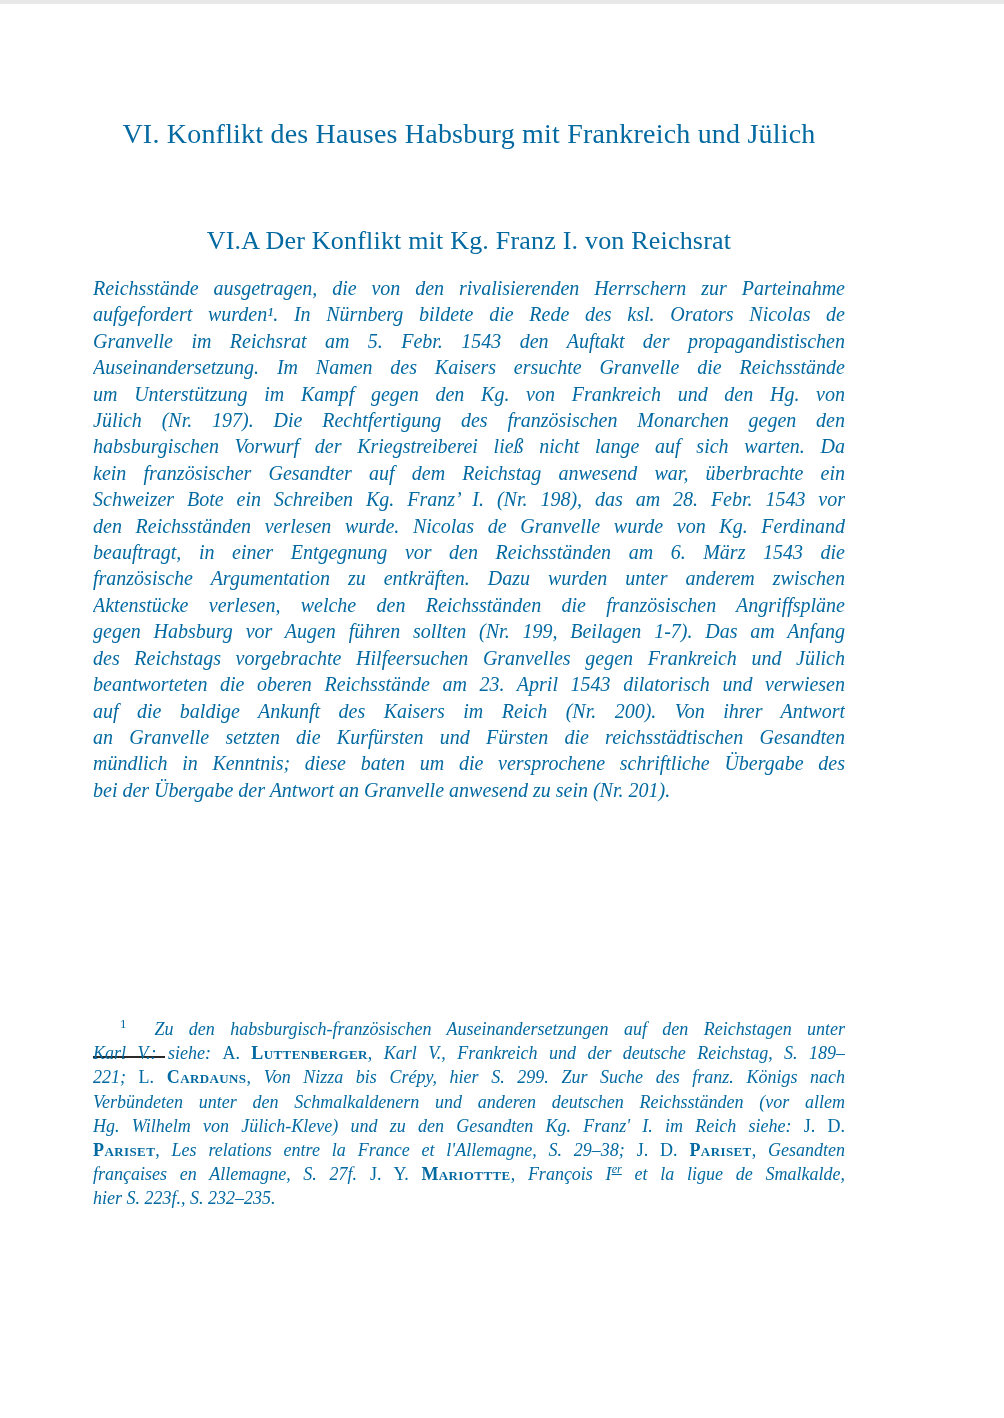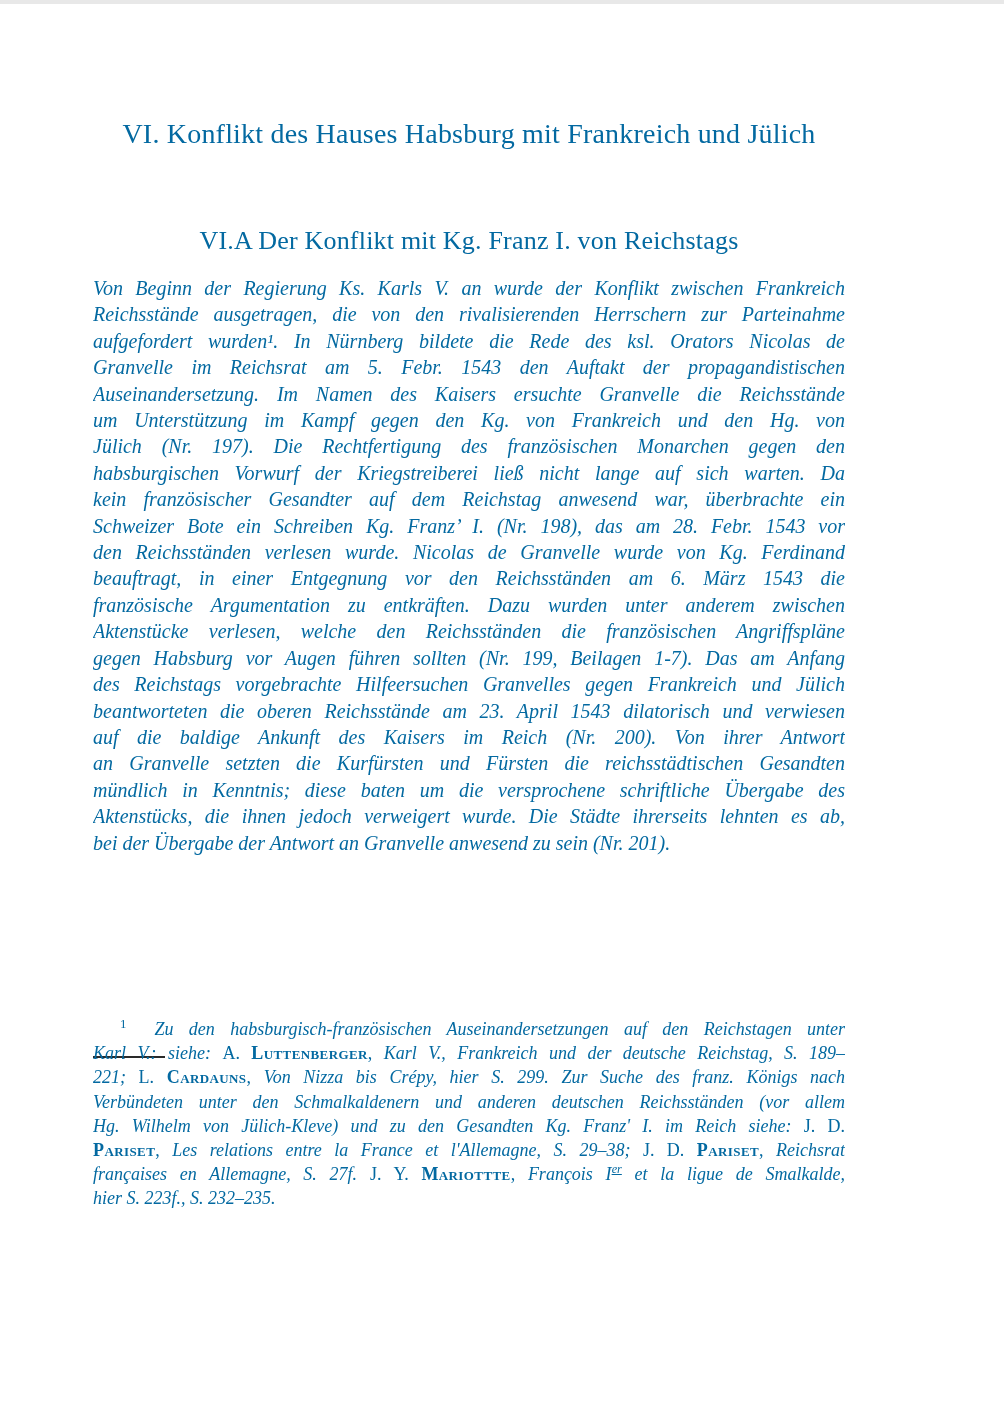--- a/index.html
+++ b/index.html
@@ -72,53 +72,51 @@
   .s-isup { font-style: italic; vertical-align: super; font-size: 0.68em; line-height: 0; text-decoration: underline; }
   .s-mark { font-style: normal; vertical-align: super; font-size: 0.72em; line-height: 0; margin-right: 28px; }
 </style>
 </head>
 <body>
 
 <div class="page">
 
   <h1 class="chapter-heading">VI. Konflikt des Hauses Habsburg mit Frankreich und Jülich</h1>
 
-  <h2 class="section-heading">VI.A Der Konflikt mit Kg. Franz I. von Reichstags</h2>
+  <h2 class="section-heading">VI.A Der Konflikt mit Kg. Franz I. von Reichsrat</h2>
 
   <div class="para">
-      <div class="pline">Von Beginn der Regierung Ks. Karls V. an wurde der Konflikt zwischen Frankreich</div>
       <div class="pline">Reichsstände ausgetragen, die von den rivalisierenden Herrschern zur Parteinahme</div>
       <div class="pline">aufgefordert wurden¹. In Nürnberg bildete die Rede des ksl. Orators Nicolas de</div>
       <div class="pline">Granvelle im Reichsrat am 5. Febr. 1543 den Auftakt der propagandistischen</div>
       <div class="pline">Auseinandersetzung. Im Namen des Kaisers ersuchte Granvelle die Reichsstände</div>
       <div class="pline">um Unterstützung im Kampf gegen den Kg. von Frankreich und den Hg. von</div>
       <div class="pline">Jülich (Nr. 197). Die Rechtfertigung des französischen Monarchen gegen den</div>
       <div class="pline">habsburgischen Vorwurf der Kriegstreiberei ließ nicht lange auf sich warten. Da</div>
       <div class="pline">kein französischer Gesandter auf dem Reichstag anwesend war, überbrachte ein</div>
       <div class="pline">Schweizer Bote ein Schreiben Kg. Franz’ I. (Nr. 198), das am 28. Febr. 1543 vor</div>
       <div class="pline">den Reichsständen verlesen wurde. Nicolas de Granvelle wurde von Kg. Ferdinand</div>
       <div class="pline">beauftragt, in einer Entgegnung vor den Reichsständen am 6. März 1543 die</div>
       <div class="pline">französische Argumentation zu entkräften. Dazu wurden unter anderem zwischen</div>
       <div class="pline">Aktenstücke verlesen, welche den Reichsständen die französischen Angriffspläne</div>
       <div class="pline">gegen Habsburg vor Augen führen sollten (Nr. 199, Beilagen 1-7). Das am Anfang</div>
       <div class="pline">des Reichstags vorgebrachte Hilfeersuchen Granvelles gegen Frankreich und Jülich</div>
       <div class="pline">beantworteten die oberen Reichsstände am 23. April 1543 dilatorisch und verwiesen</div>
       <div class="pline">auf die baldige Ankunft des Kaisers im Reich (Nr. 200). Von ihrer Antwort</div>
       <div class="pline">an Granvelle setzten die Kurfürsten und Fürsten die reichsstädtischen Gesandten</div>
       <div class="pline">mündlich in Kenntnis; diese baten um die versprochene schriftliche Übergabe des</div>
-      <div class="pline">Aktenstücks, die ihnen jedoch verweigert wurde. Die Städte ihrerseits lehnten es ab,</div>
       <div class="pline last">bei der Übergabe der Antwort an Granvelle anwesend zu sein (Nr. 201).</div>
     </div>
 
   <div class="fn-rule"></div>
 
   <div class="footnote">
       <div class="fline"><span class="s-mark">1</span><span class="s-i">Zu den habsburgisch-französischen Auseinandersetzungen auf den Reichstagen unter</span></div>
       <div class="fline"><span class="s-i">Karl V.: siehe: </span><span class="s-r">A. </span><span class="s-sc">Luttenberger</span><span class="s-r">, </span><span class="s-i">Karl V., Frankreich und der deutsche Reichstag, S. 189–</span></div>
       <div class="fline"><span class="s-i">221; </span><span class="s-r">L. </span><span class="s-sc">Cardauns</span><span class="s-r">, </span><span class="s-i">Von Nizza bis Crépy, hier S. 299. Zur Suche des franz. Königs nach</span></div>
       <div class="fline"><span class="s-i">Verbündeten unter den Schmalkaldenern und anderen deutschen Reichsständen (vor allem</span></div>
       <div class="fline"><span class="s-i">Hg. Wilhelm von Jülich-Kleve) und zu den Gesandten Kg. Franz' I. im Reich siehe: </span><span class="s-r">J. D.</span></div>
-      <div class="fline"><span class="s-sc">Pariset</span><span class="s-r">, </span><span class="s-i">Les relations entre la France et l'Allemagne, S. 29–38; </span><span class="s-r">J. D. </span><span class="s-sc">Pariset</span><span class="s-r">, </span><span class="s-i">Reichsrat</span></div>
+      <div class="fline"><span class="s-sc">Pariset</span><span class="s-r">, </span><span class="s-i">Les relations entre la France et l'Allemagne, S. 29–38; </span><span class="s-r">J. D. </span><span class="s-sc">Pariset</span><span class="s-r">, </span><span class="s-i">Gesandten</span></div>
       <div class="fline"><span class="s-i">françaises en Allemagne, S. 27f. </span><span class="s-r">J. Y. </span><span class="s-sc">Mariottte</span><span class="s-r">, </span><span class="s-i">François I</span><span class="s-isup">er</span><span class="s-i"> et la ligue de Smalkalde,</span></div>
       <div class="fline last"><span class="s-i">hier S. 223f., S. 232–235.</span></div>
     </div>
 
 </div>
 
 </body></html>

